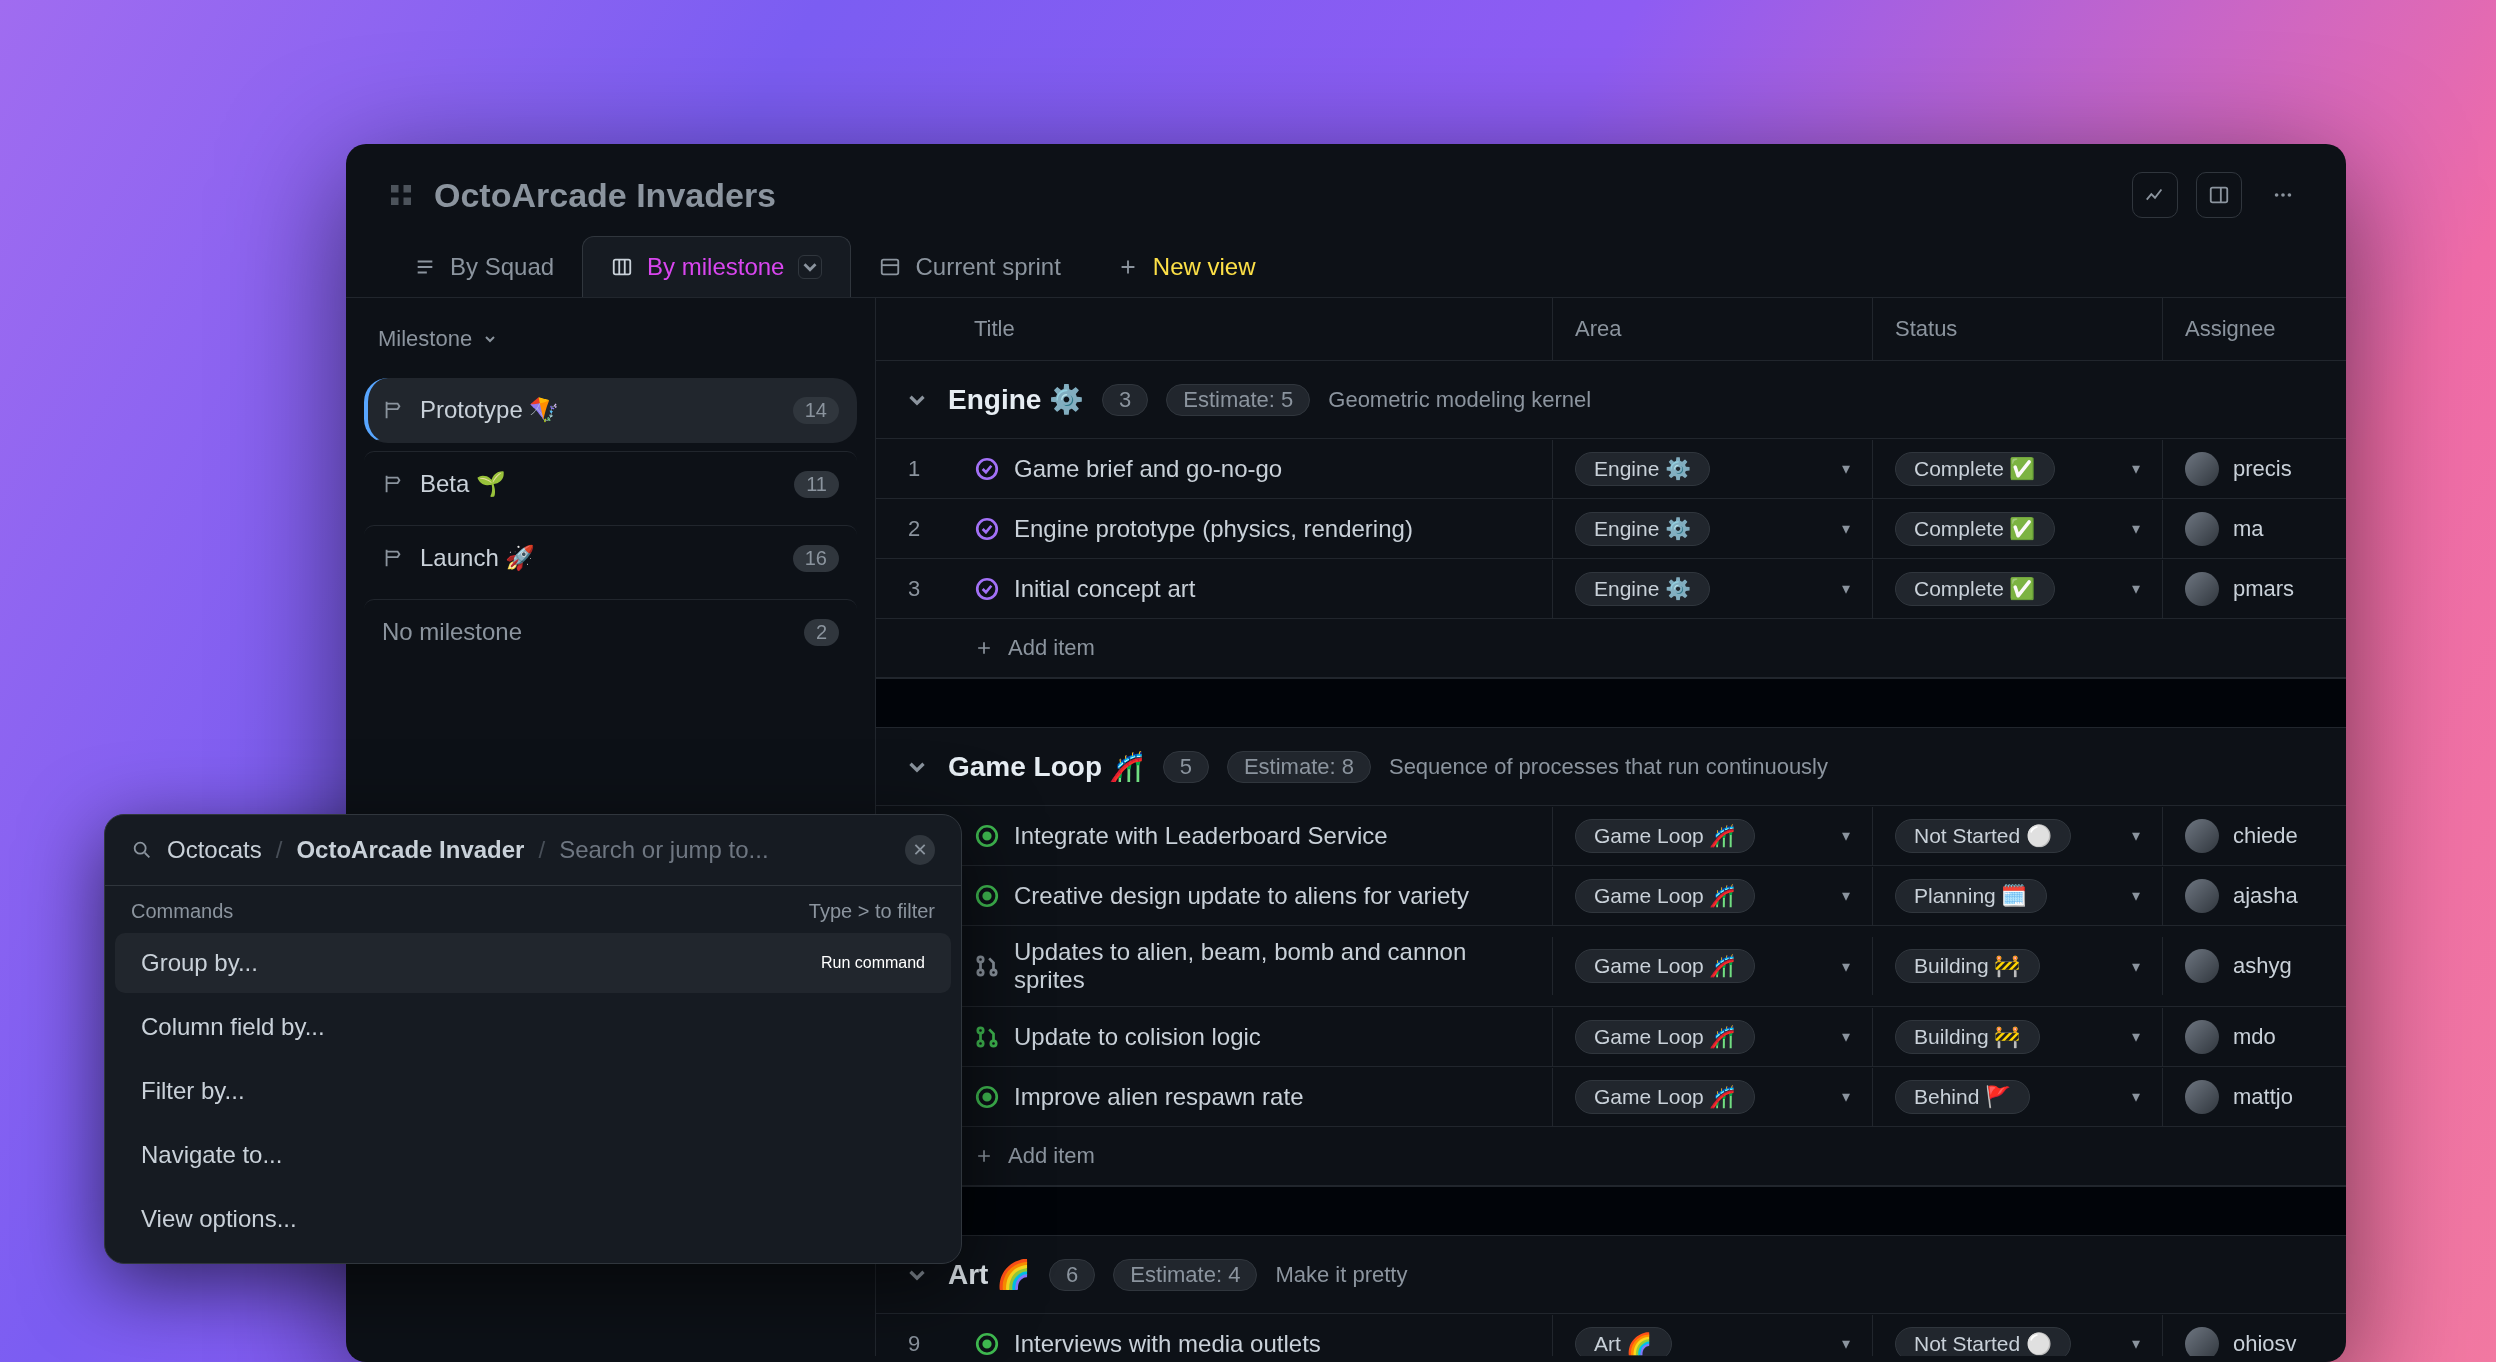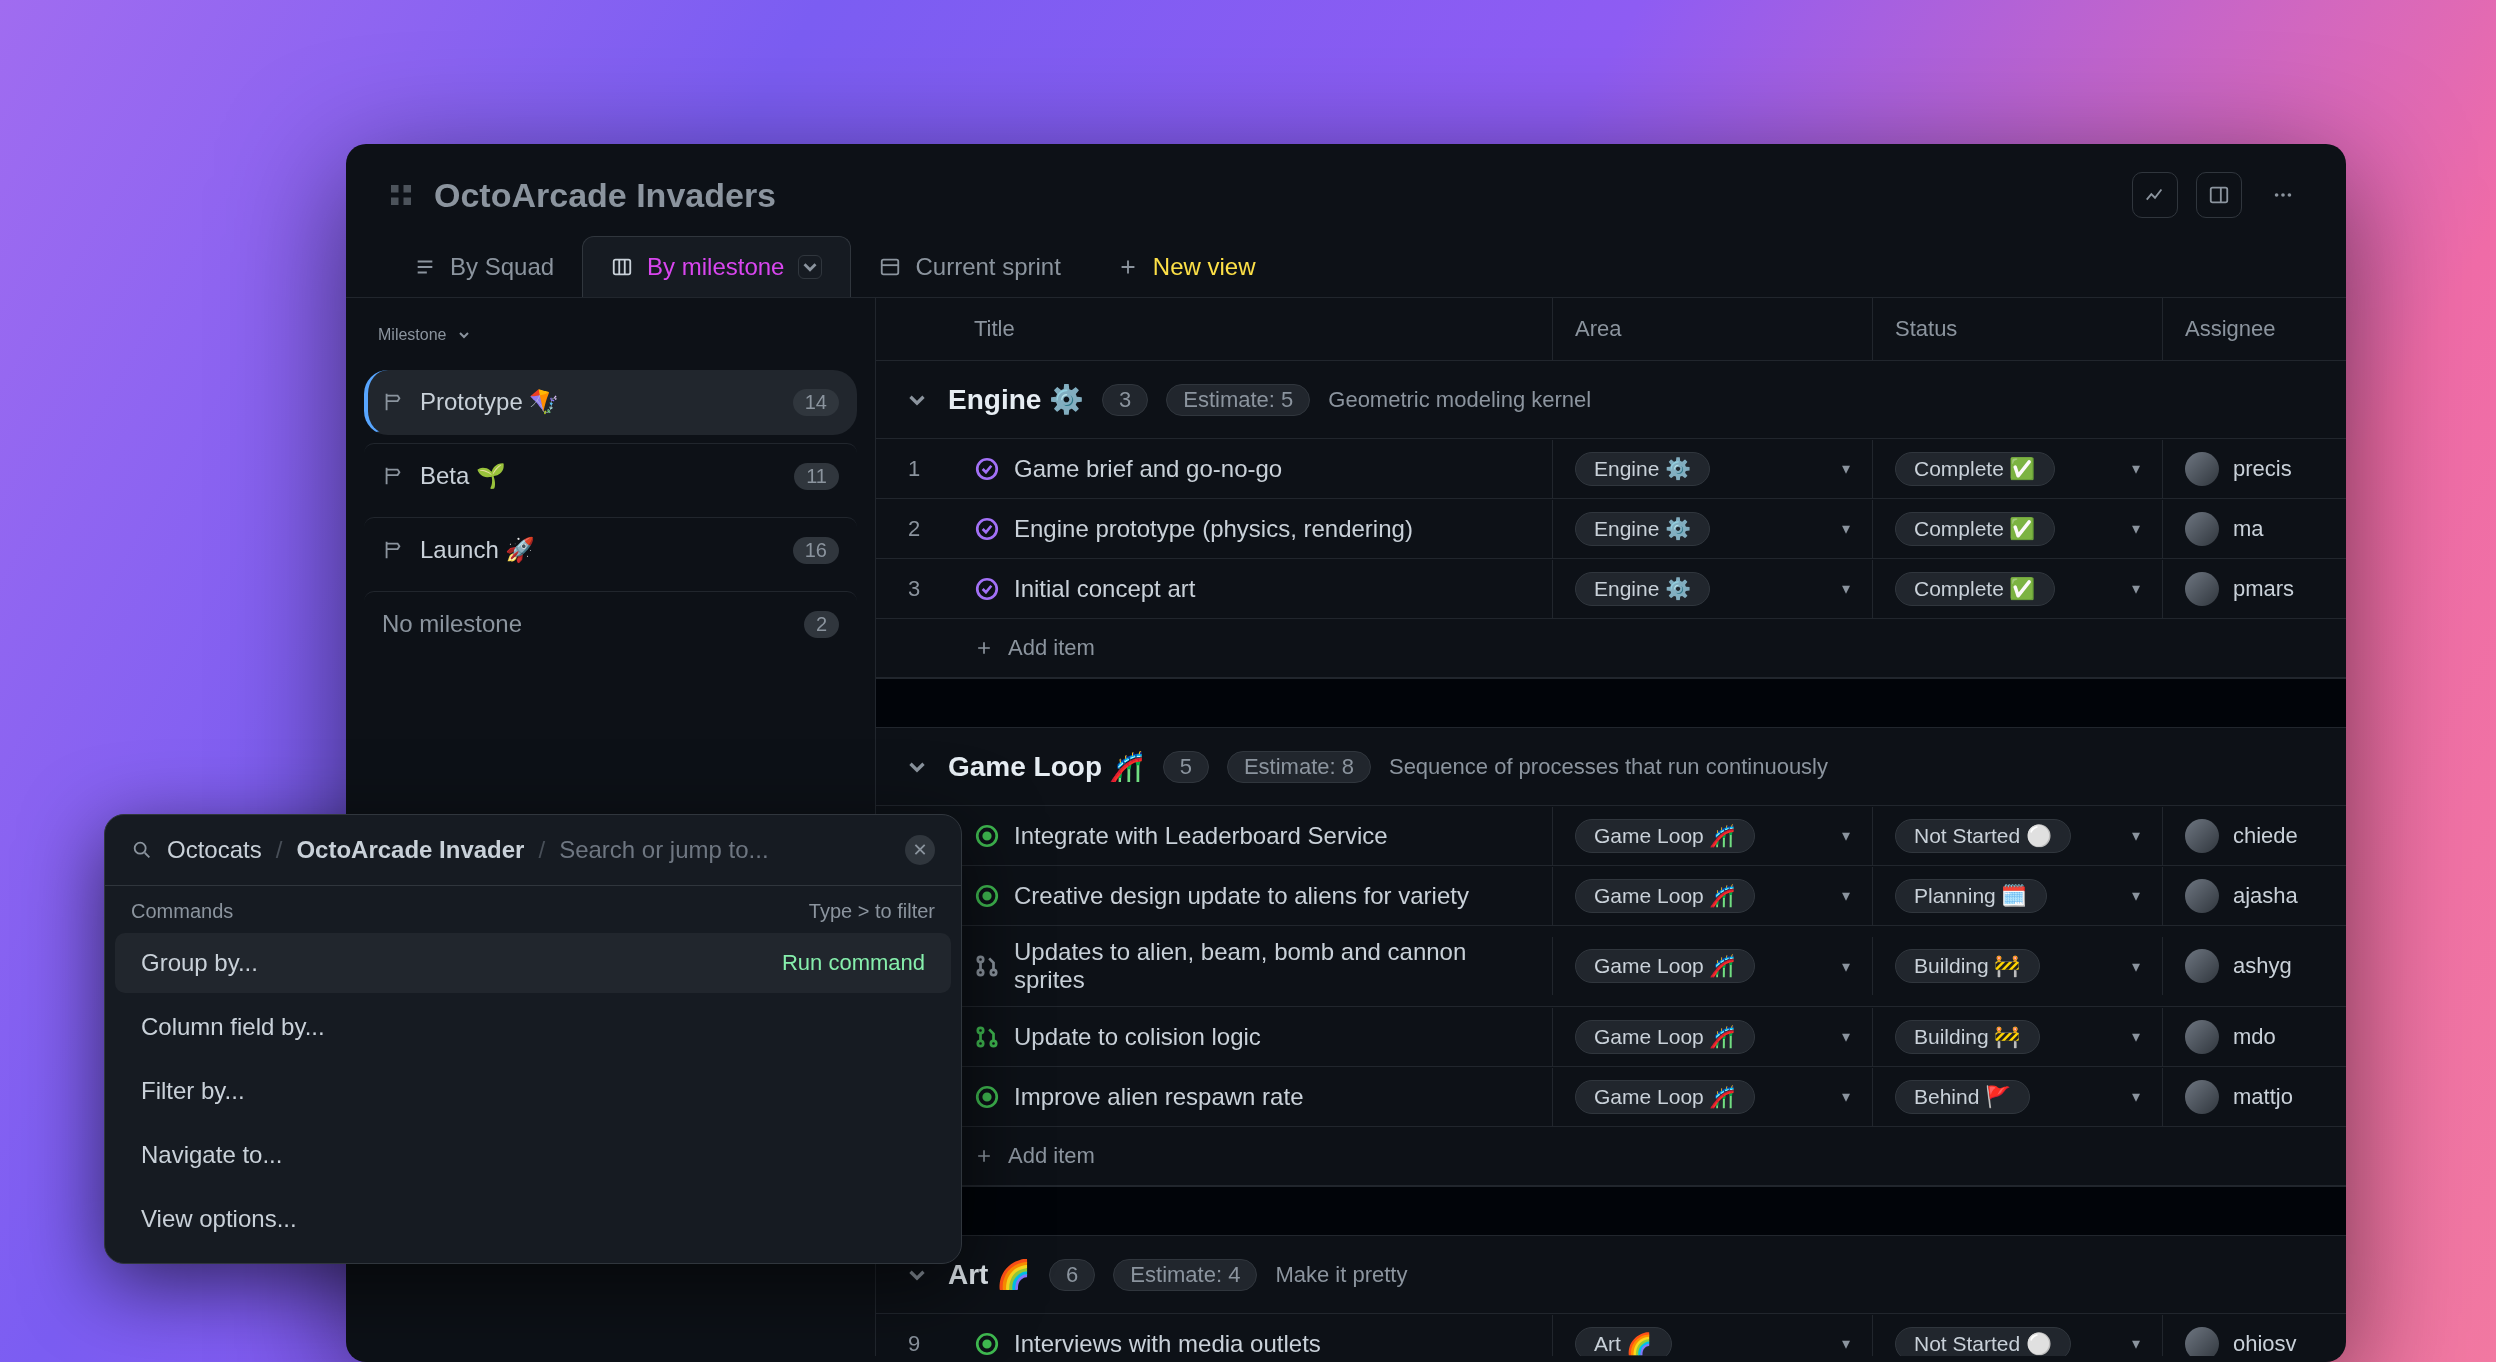--- a/index.html
+++ b/index.html
@@ -35,21 +35,21 @@
   .chev-mini { display:inline-flex; align-items:center; justify-content:center; width:24px; height:24px; border:1px solid #30363d; border-radius:6px; }
   .newview { color:#fde047; }
 
   .body { display:flex; height: calc(100% - 160px); }
   .sidebar {
     width: 530px; flex:none;
     padding: 20px 18px;
     border-right:1px solid #21262d;
     display:flex; flex-direction:column; gap:8px;
   }
-  .side-h { display:flex; align-items:center; padding: 8px 14px 18px; font-size:16px; color:#8b949e; gap:10px; }
+  .side-h { display:flex; align-items:center; padding: 8px 14px 18px; font-size:22px; color:#8b949e; gap:10px; }
   .mile {
     display:flex; align-items:center; gap:16px;
     padding: 18px 18px; border-radius:10px; font-size:24px; color:#c9d1d9;
     border-bottom:1px solid #21262d00;
   }
   .mile + .mile, .side-h + .mile { border-top:1px solid #21262d; }
   .mile.first { border-top:none;border-radius:24px; }
   .mile.active { background:#21262d; border-left:4px solid #58a6ff; padding-left:14px; }
   .mile .nm { flex:1; }
   .mile .ct { background:#30363d; color:#8b949e; border-radius:14px; padding:2px 12px; font-size:20px; }
@@ -104,21 +104,21 @@
   }
   .p-search { display:flex; align-items:center; gap:14px; padding:20px 26px; border-bottom:1px solid #30363d; font-size:24px; }
   .p-search .crumb { color:#c9d1d9; }
   .p-search .sep { color:#484f58; }
   .p-search input { flex:1; background:transparent; border:0; outline:0; color:#c9d1d9; font-size:24px; }
   .p-search input::placeholder { color:#6e7681; }
   .p-search .clear { width:30px; height:30px; border-radius:50%; background:#30363d; display:flex; align-items:center; justify-content:center; color:#8b949e; font-size:18px; }
   .p-hdr { display:flex; align-items:center; justify-content:space-between; padding:14px 26px 10px; font-size:20px; color:#8b949e; }
   .p-item { display:flex; align-items:center; justify-content:space-between; padding:16px 26px; border-radius:10px; margin:0 10px 4px; font-size:24px; }
   .p-item:hover, .p-item.active { background:#21262d; }
-  .p-hint { color:#86efac; font-size:22px; }
+  .p-hint { color:#ffffff; font-size:16px; }
 </style>
 </head>
 <body>
 
 <div class="window">
 
   <div class="hdr">
     <svg class="logo" viewBox="0 0 24 24" fill="#8b949e">
         <path d="M4 4h6v6H4zM14 4h6v6h-6zM4 14h6v6H4zM14 14h6v6h-6z"></path>
       </svg>

